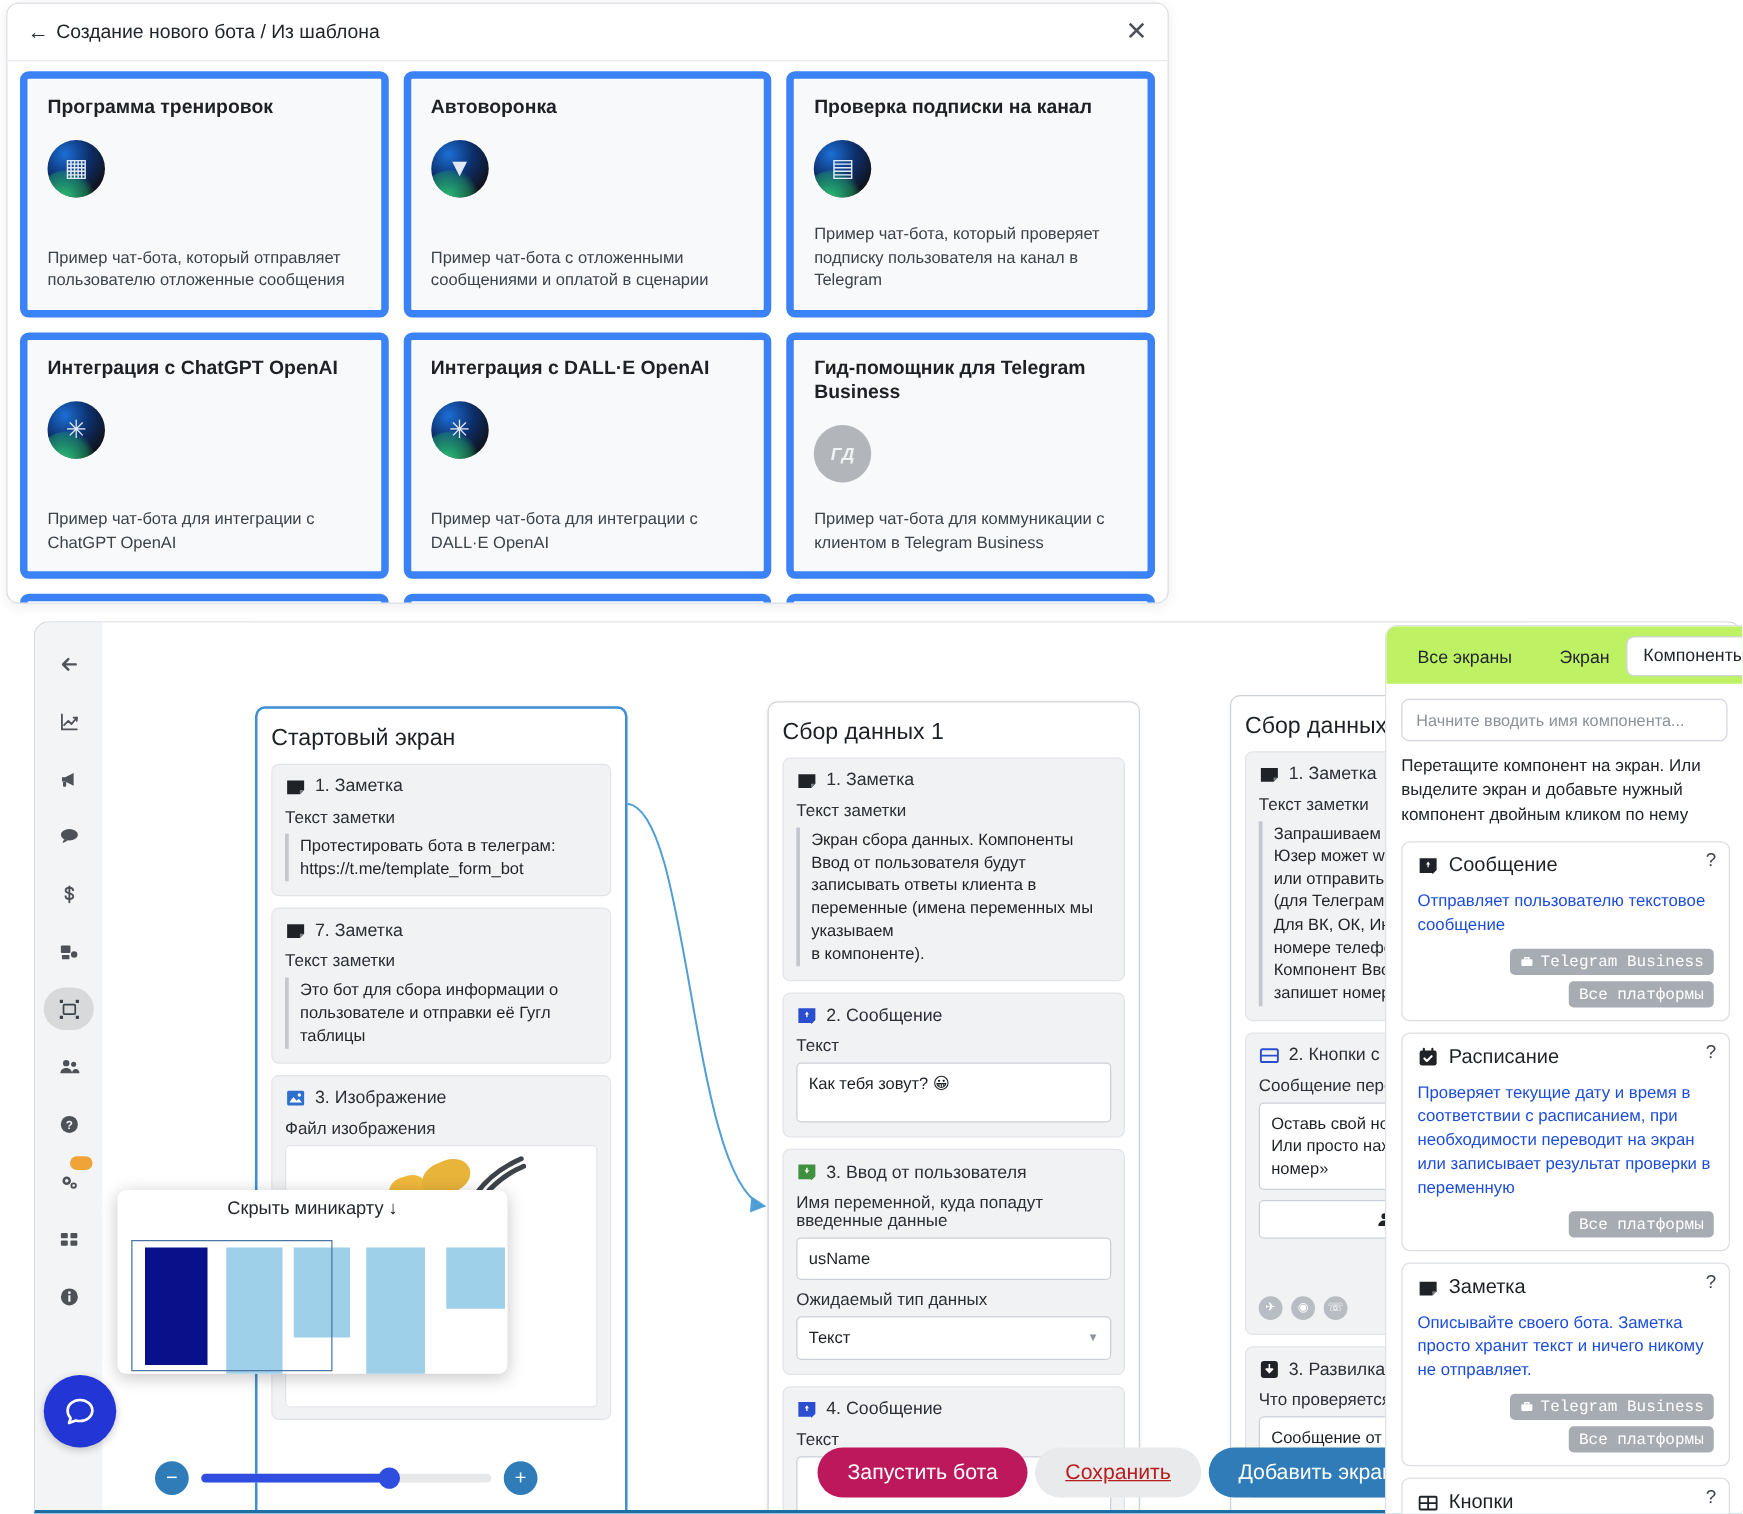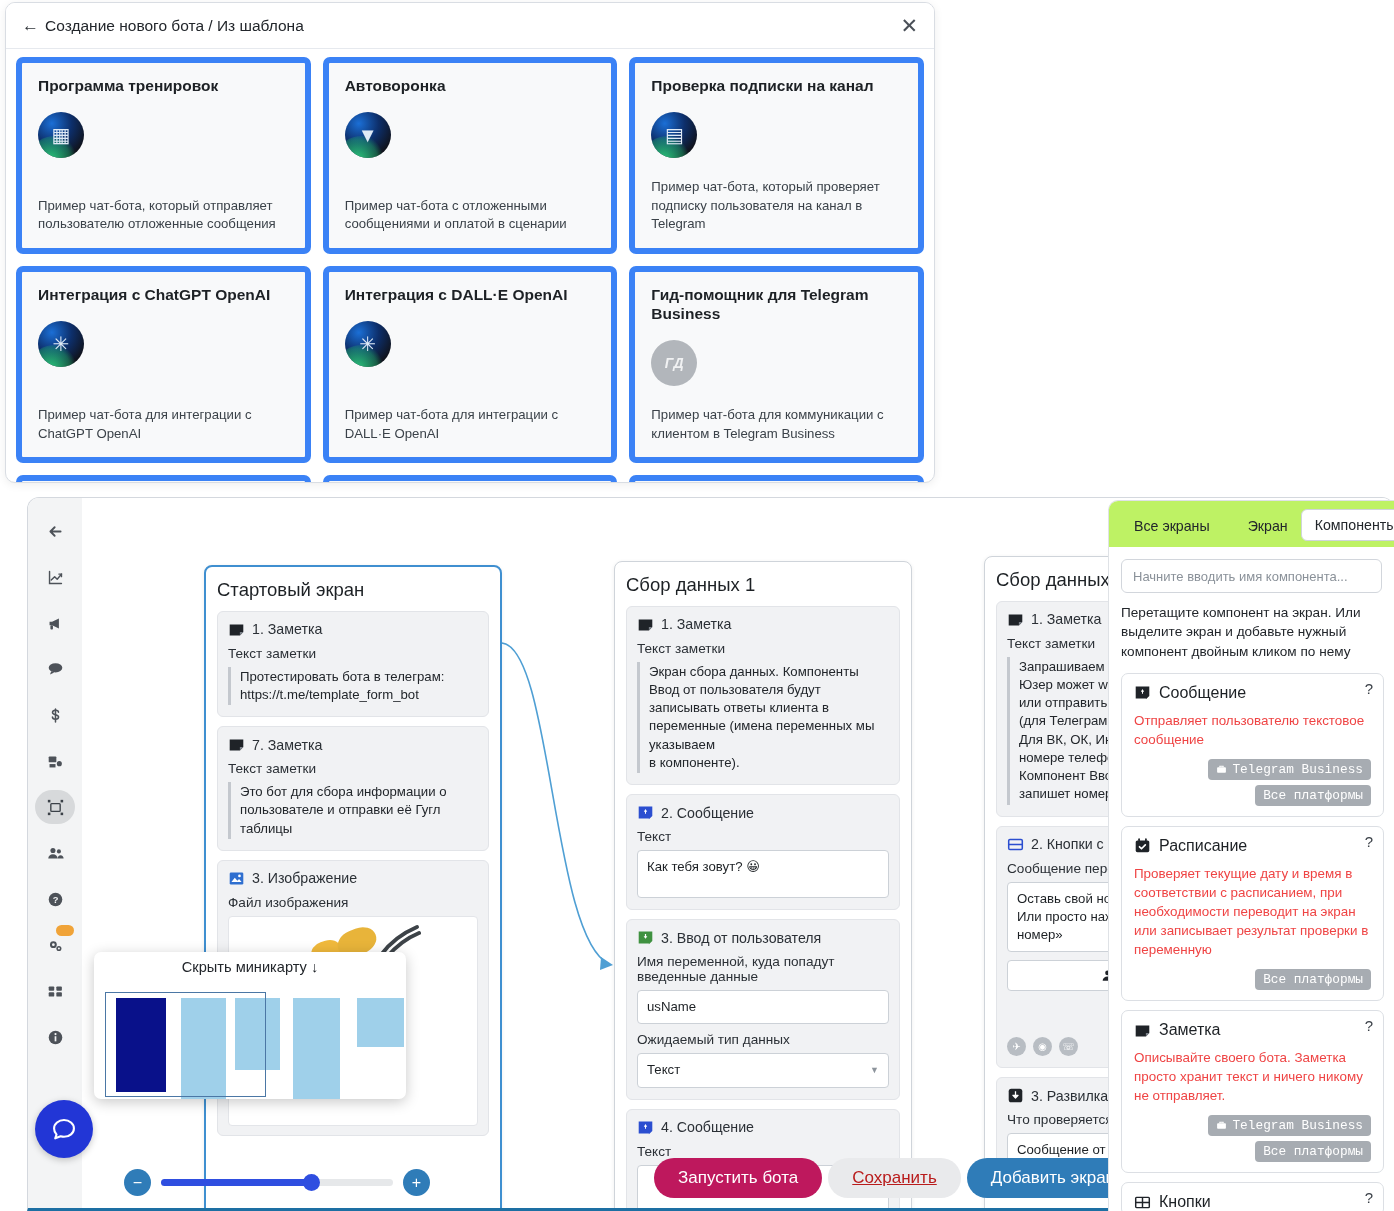--- a/index.html
+++ b/index.html
@@ -239,21 +239,21 @@
     font-size: 13px; color: #8a9199;
   }
   .rp-hint { margin: 0 12px 12px; font-size: 13.6px; color: #22262b; line-height: 1.42; }
   .rp-list { padding: 0 10px 0 12px; }
   .rp-item {
     border: 1px solid #dcdfe4; border-radius: 7px; padding: 10px 12px 10px 12px;
     margin-bottom: 9px; position: relative; cursor: pointer; background: #fff;
   }
   .rp-item-head { display: flex; align-items: center; gap: 8px; font-size: 16px; color: #1d2125; margin-bottom: 9px; }
   .rp-q { position: absolute; right: 10px; top: 6px; font-size: 15px; color: #3b4148; }
-  .rp-desc { font-size: 13.4px; color: #ef4444; line-height: 1.42; }
+  .rp-desc { font-size: 13.4px; color: #1d4ed8; line-height: 1.42; }
   .rp-tags { display: flex; flex-direction: column; align-items: flex-end; gap: 5px; margin-top: 10px; font-family: Liberation Mono, monospace; }
   .rp-tag {
     background: #a7acb2; color: #fff; font-size: 12.8px; border-radius: 4px;
     padding: 3px 8px; display: inline-flex; align-items: center; gap: 5px;
   }
 </style>
 </head>
 <body>
 
 <div id="root">

